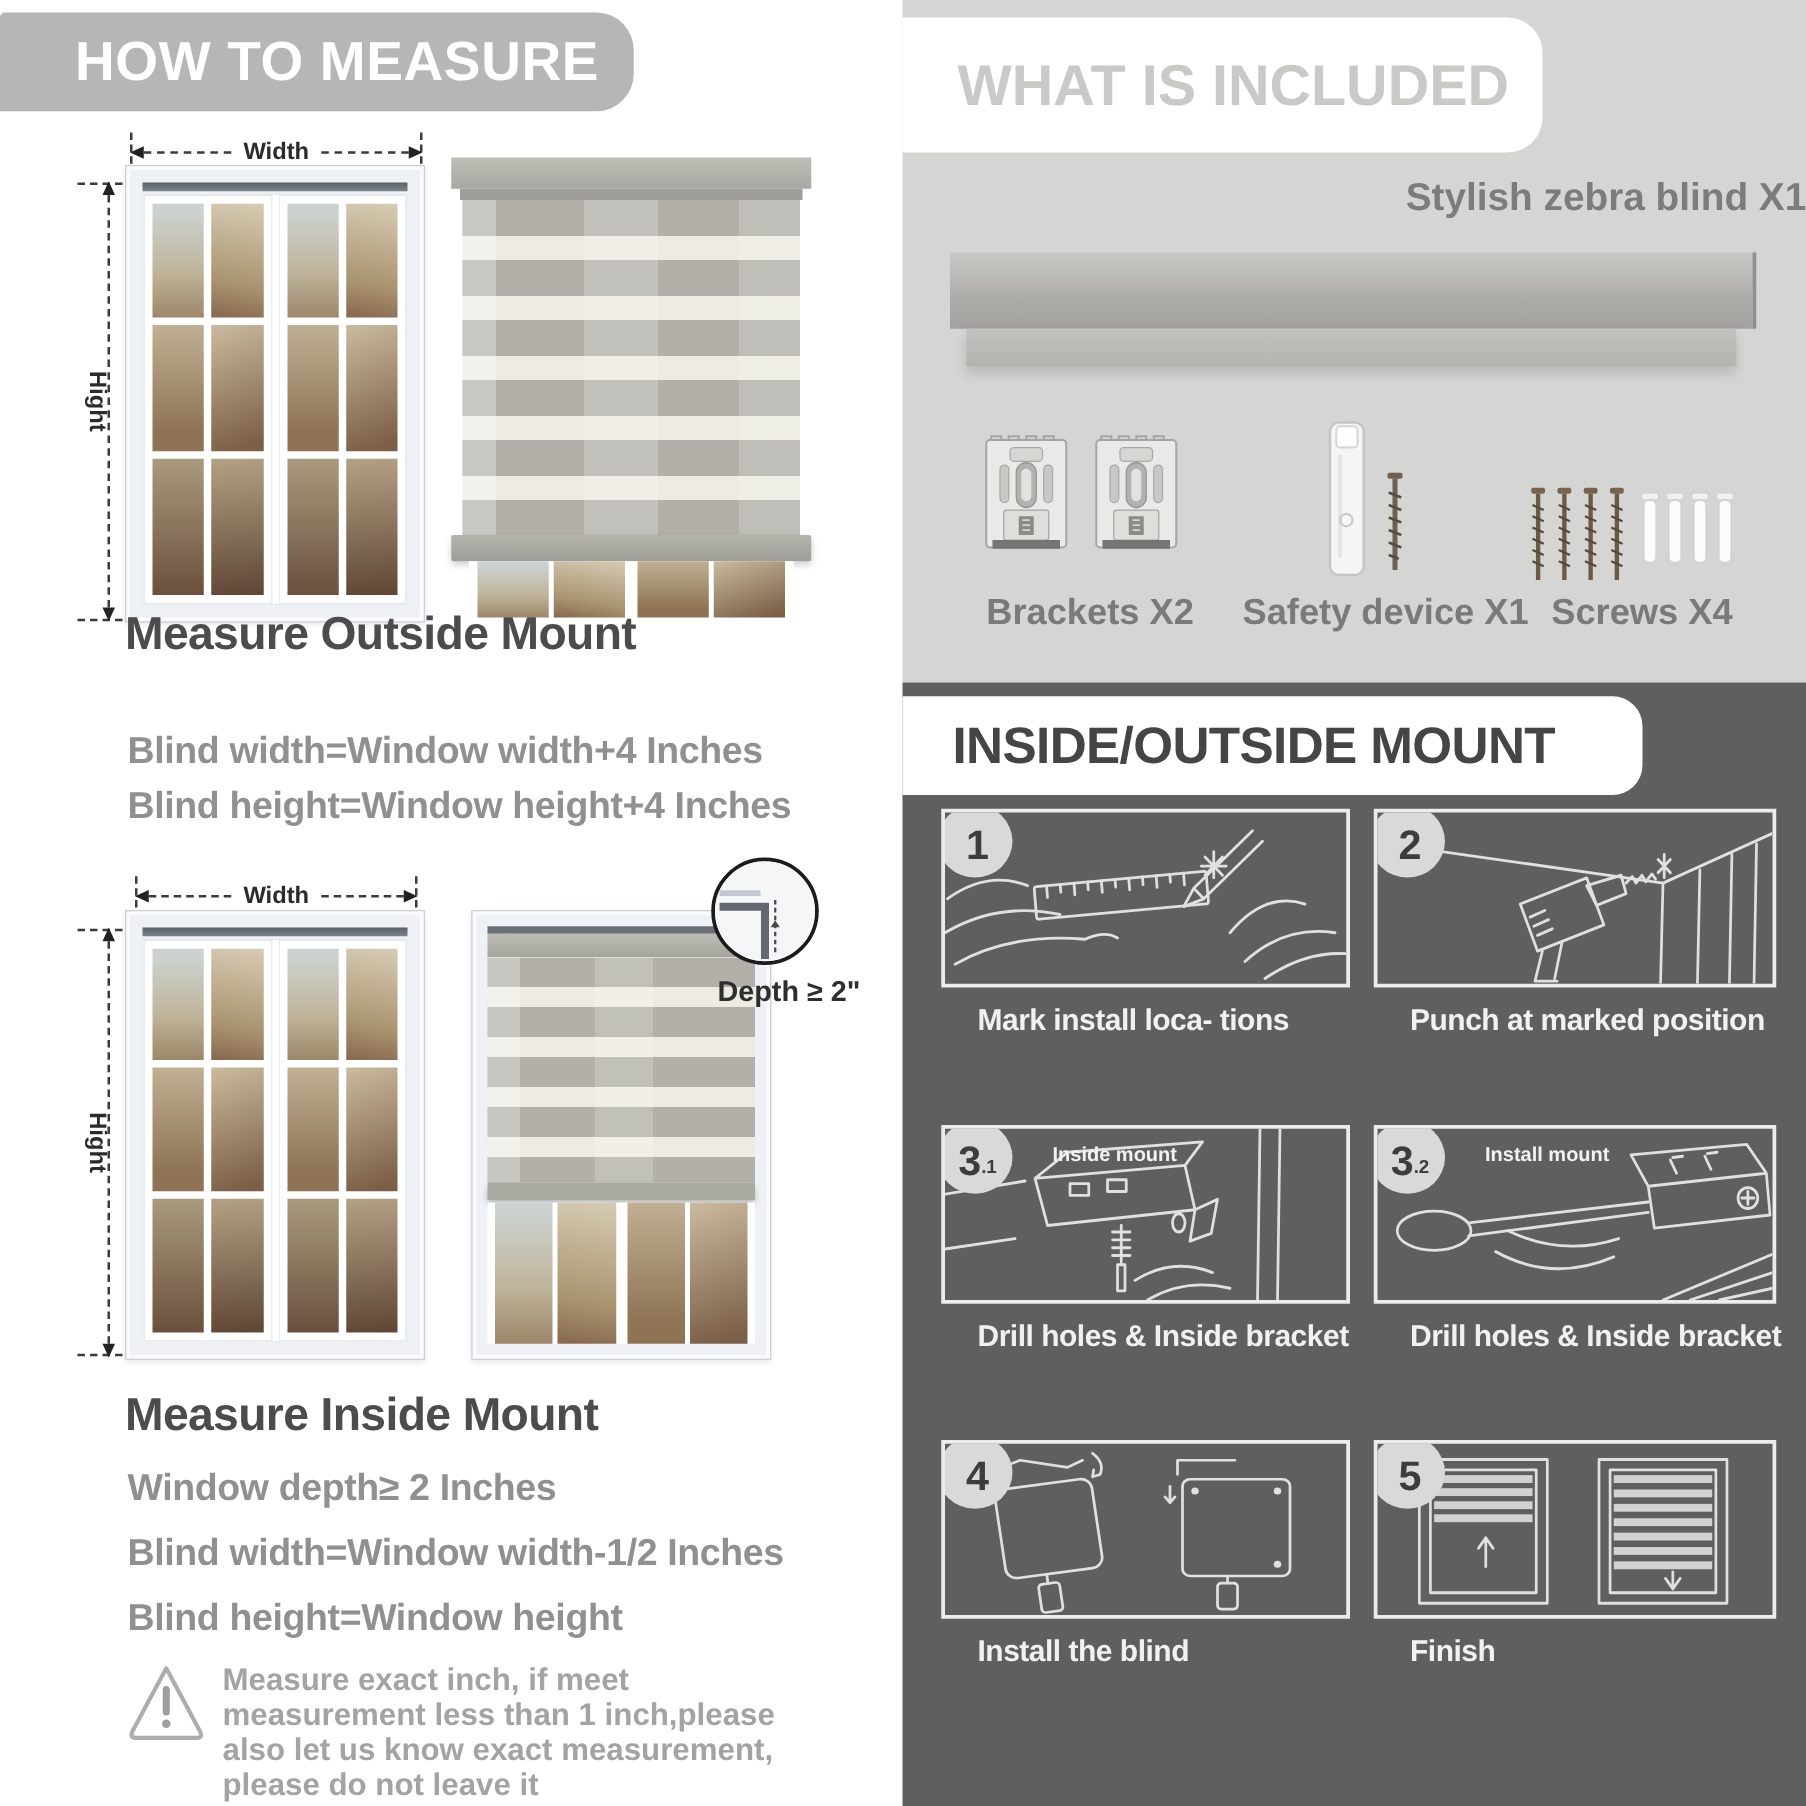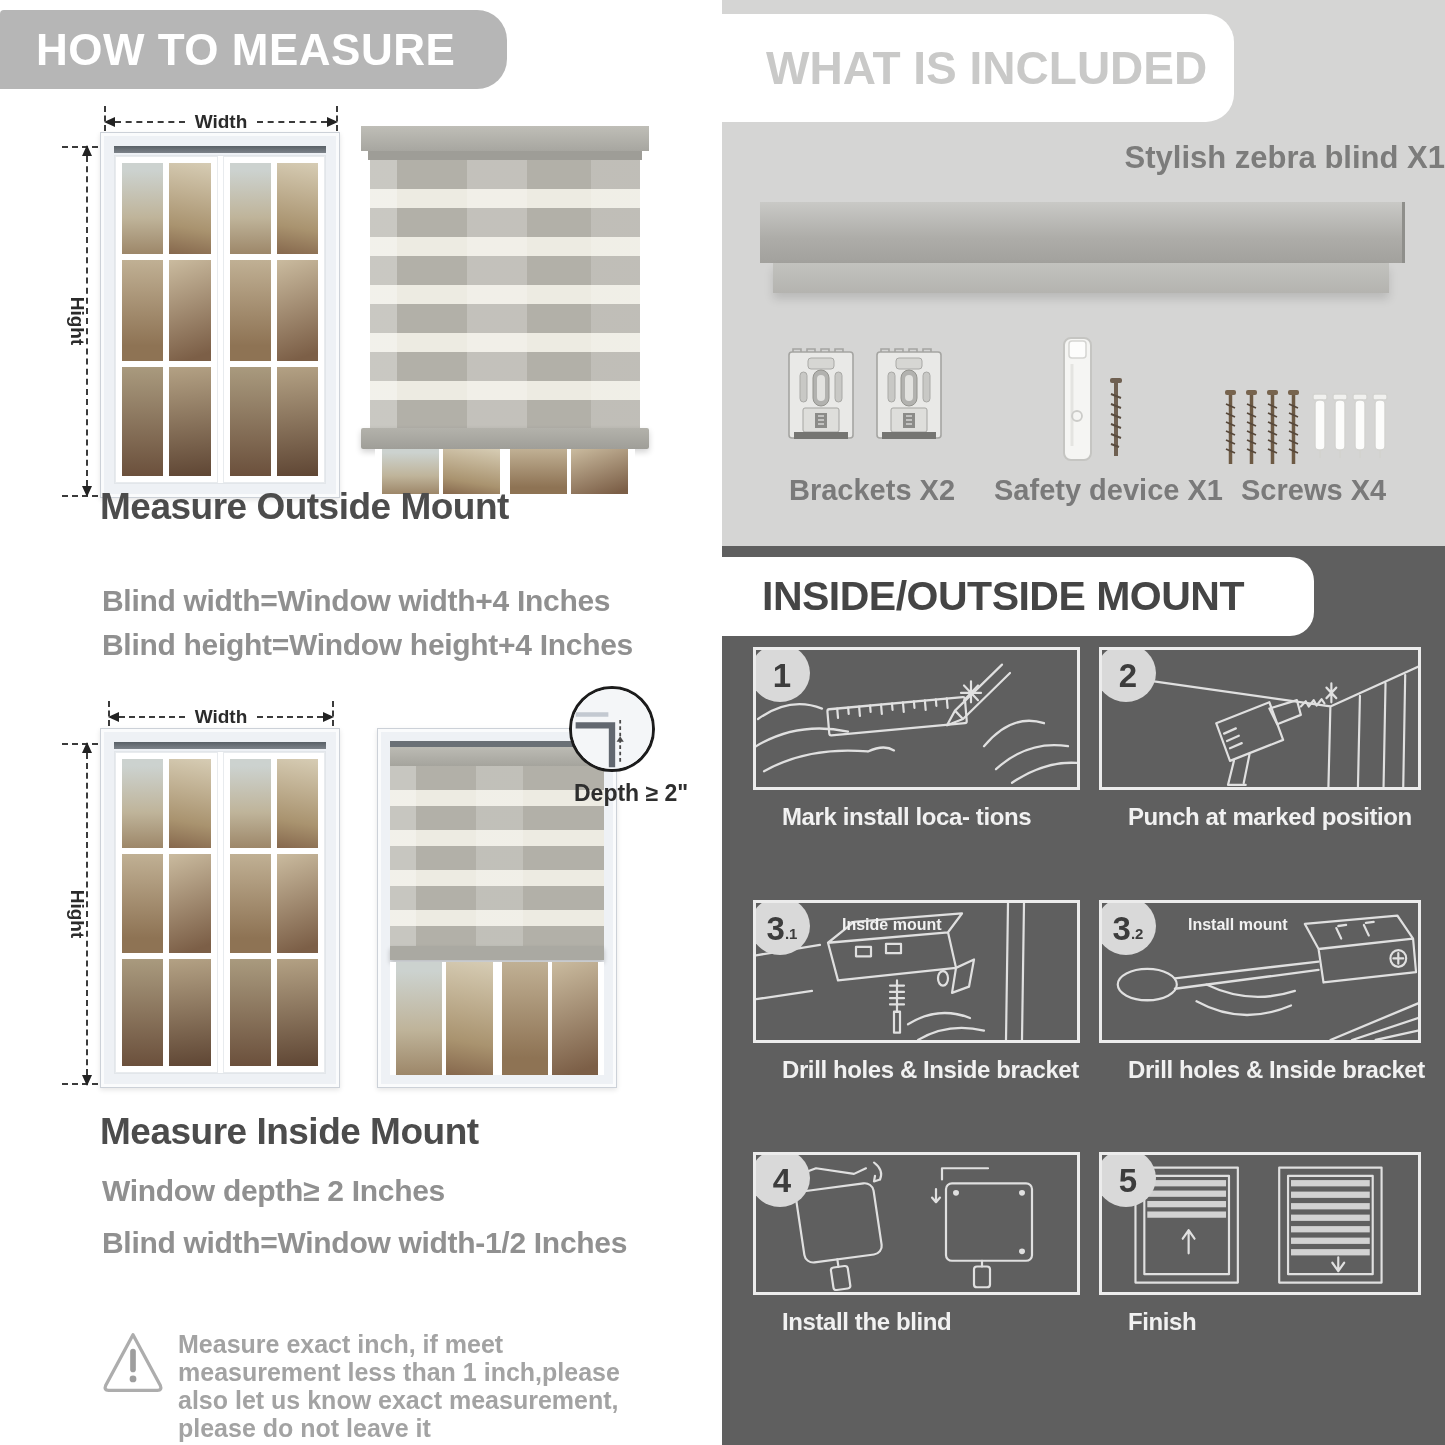--- a/index.html
+++ b/index.html
@@ -10,21 +10,21 @@
   .abs { position:absolute; }
 
   
   #panel-light { position:absolute; left:722px; top:0; width:723px; height:546px; background:#d5d5d4; }
   #panel-dark  { position:absolute; left:722px; top:546px; width:723px; height:899px; background:#5f5f5f; }
 
   
   .banner { position:absolute; font-weight:bold; white-space:nowrap; box-sizing:border-box; }
   #howto-banner { left:0; top:10px; width:507px; height:79px; background:#b6b6b6;
     border-radius:4px 30px 30px 0; color:#ffffff; font-size:44px; line-height:79px;
-    padding-left:36px; letter-spacing:.5px; }
+    padding-left:60px; letter-spacing:.5px; }
   #included-banner { left:722px; top:14px; width:512px; height:108px; background:#ffffff;
     border-radius:0 28px 28px 0; color:#c9c9c8; font-size:46px; line-height:108px; padding-left:44px; }
   #mount-banner { left:722px; top:557px; width:592px; height:79px; background:#ffffff;
     border-radius:0 24px 24px 0; color:#454545; font-size:41px; line-height:79px; padding-left:40px; letter-spacing:-.5px; }
 
   
   .window { position:absolute; background:#eef1f5; border:1px solid #ccd1d8;
     box-shadow:inset 0 0 0 3px #fafbfc, 0 2px 5px rgba(0,0,0,.10);
     padding:13px; box-sizing:border-box; display:flex; flex-direction:column; }
   .win-recess { height:7px; background:linear-gradient(180deg,#596066,#7d838a); margin-bottom:2px; }
@@ -248,20 +248,21 @@
       <path d="M4,40 H44 V86" stroke="#626870" stroke-width="7" fill="none"></path>
       <path d="M53,34 V82" stroke="#4a4a4a" stroke-width="2" stroke-dasharray="4 3" fill="none"></path>
       <path d="M53,52 l-4,6 h8 z" fill="#4a4a4a"></path>
     </svg>
   </div>
   <div id="depth-label">Depth ≥ 2"</div>
 
   <div class="h-title" style="left:100px; top:1111px;">Measure Inside Mount</div>
   <div class="h-line" style="left:102px; top:1174px;">Window depth≥ 2 Inches</div>
   <div class="h-line" style="left:102px; top:1226px;">Blind width=Window width-1/2 Inches</div>
+  <div class="h-line" style="left:102px; top:1278px;">Blind height=Window height</div>
 
   <div class="abs" style="left:100px; top:1326px; width:66px; height:72px;">
     <svg viewBox="0 0 70 74" width="66" height="72">
       <path d="M35,8 L64,62 Q66,67 61,67 H9 Q4,67 6,62 Z" fill="none" stroke="#adadad" stroke-width="3.5" stroke-linejoin="round"></path>
       <path d="M35,26 v19" stroke="#9e9e9e" stroke-width="6" stroke-linecap="round" fill="none"></path>
       <circle cx="35" cy="55" r="3.6" fill="#9e9e9e"></circle>
     </svg>
   </div>
   <div id="warning-text">Measure exact inch, if meet measurement less than 1 inch,please also let us know exact measurement, please do not leave it</div>
 

